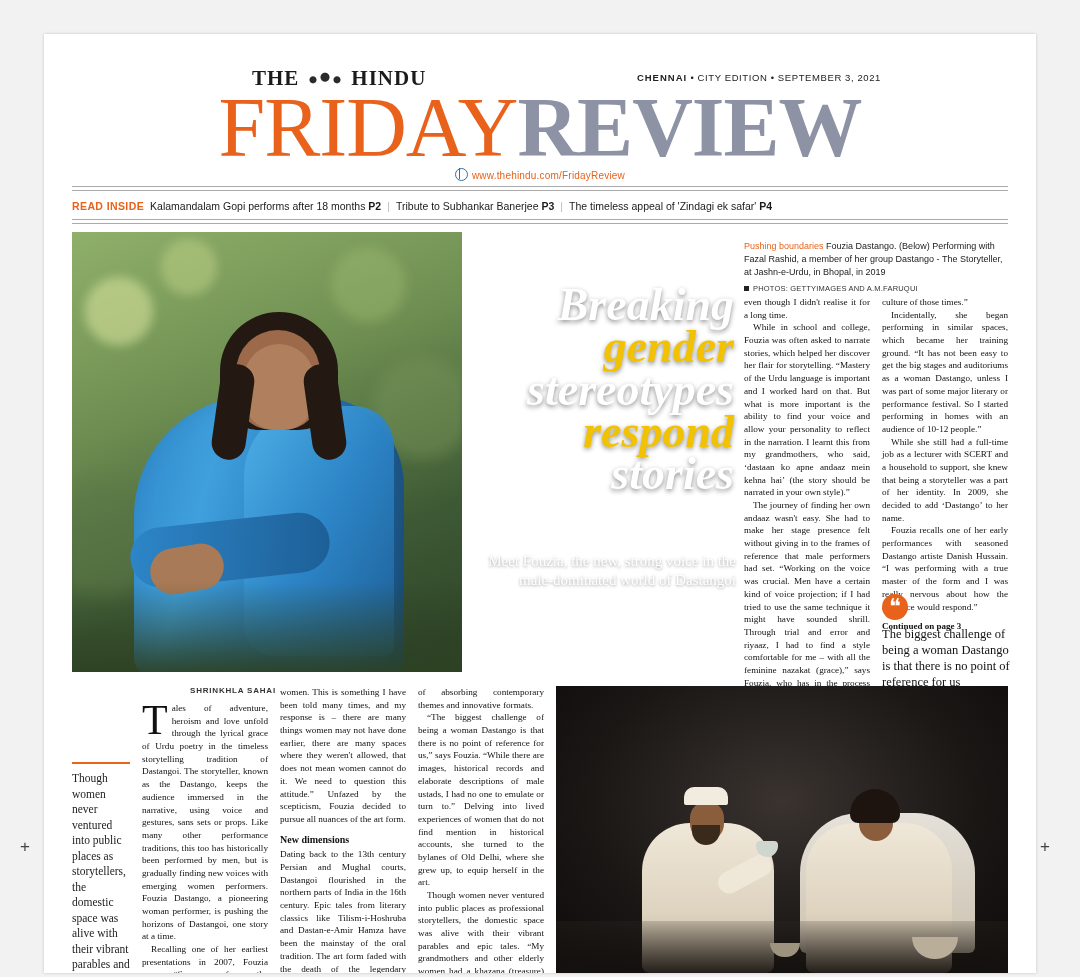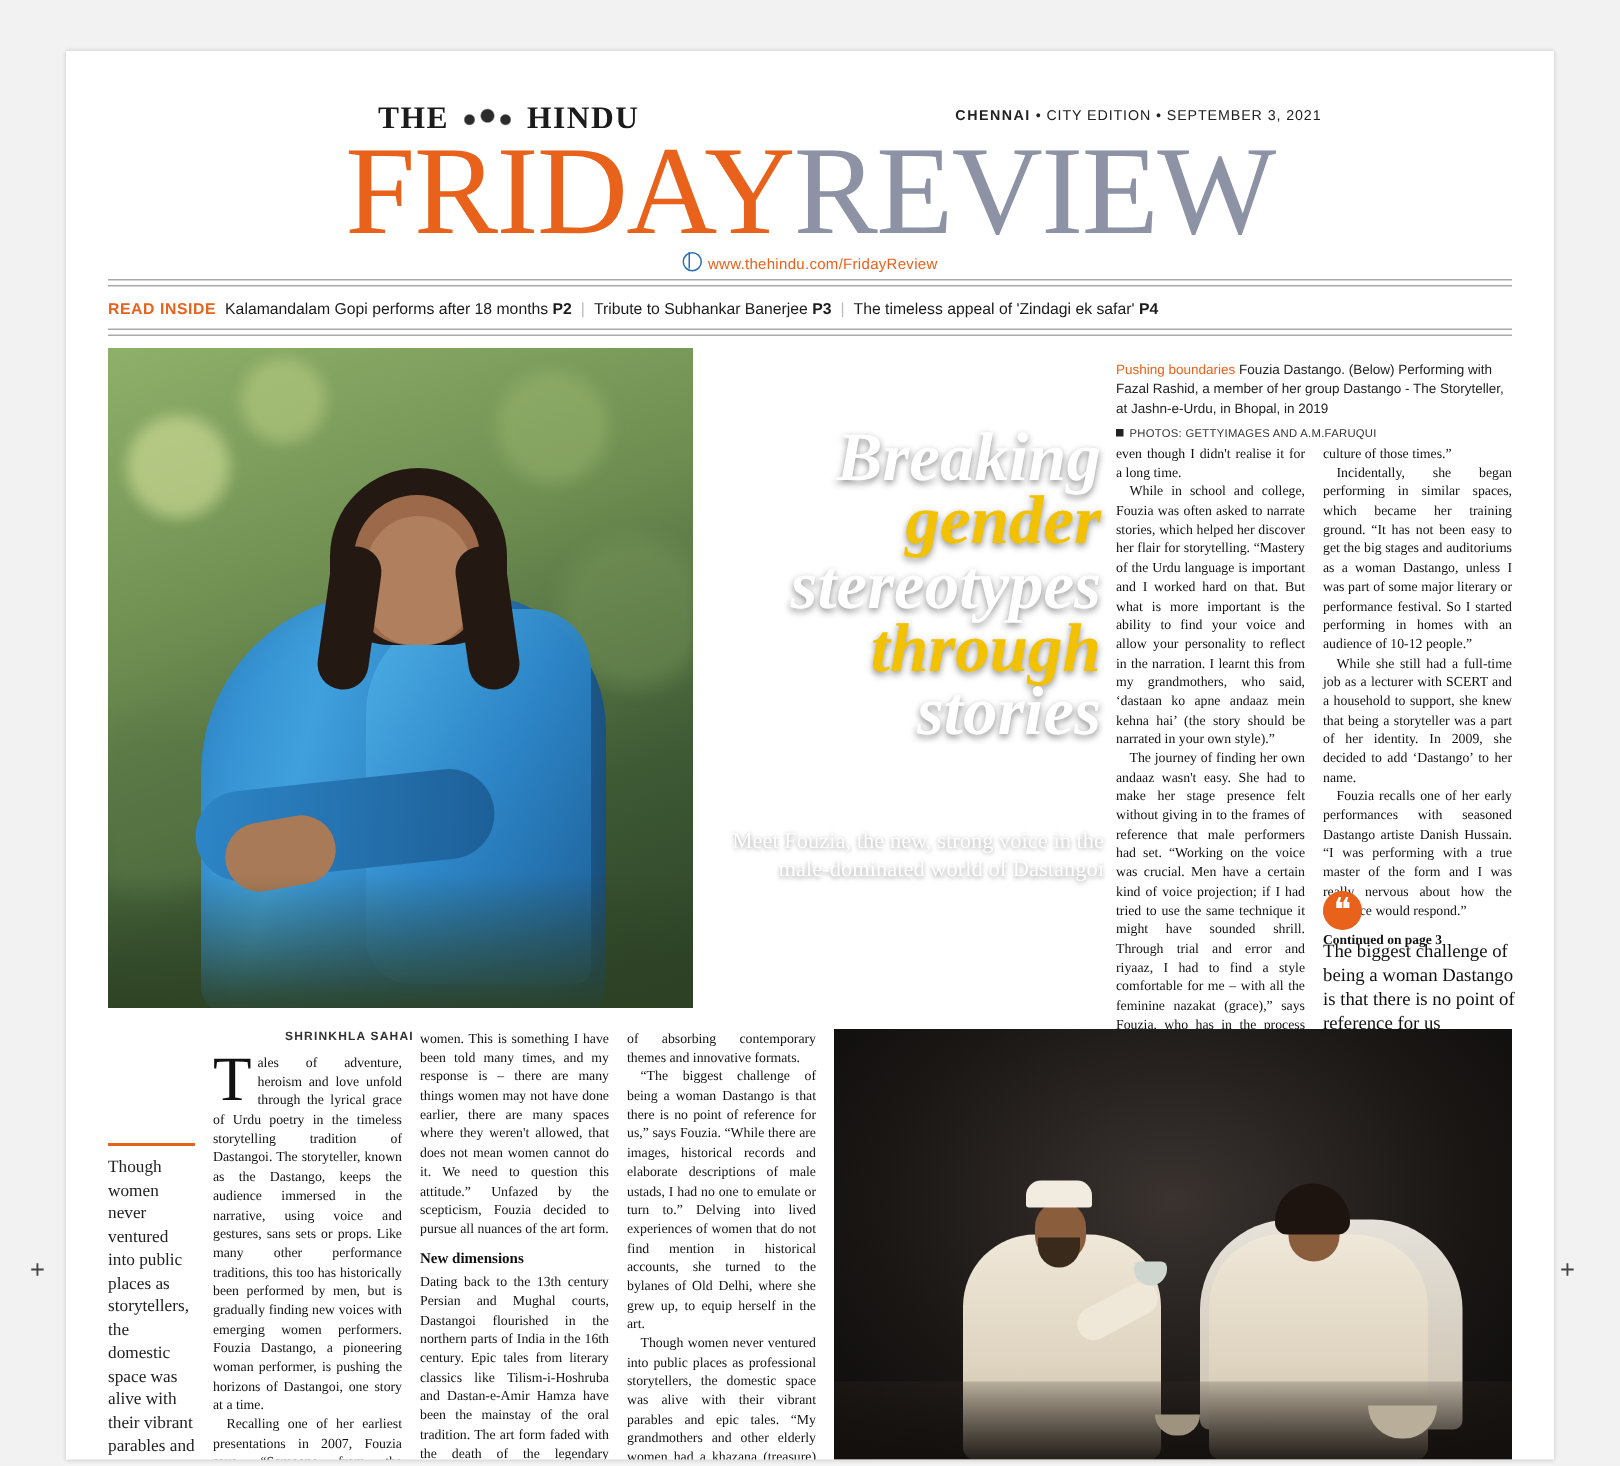--- a/index.html
+++ b/index.html
@@ -70,21 +70,21 @@
     position: absolute;
     left: 0; top: 52px; width: 992px;
     text-align: center;
     font-family: "Liberation Serif", serif;
     font-size: 84px;
     line-height: 1;
     letter-spacing: -1px;
     white-space: nowrap;
   }
   .fr-title .friday { color: #e8621c; font-weight: normal; }
-  .fr-title .review { color: #8d93a5; font-weight: normal; }
+  .fr-title .review { color: #8d93a5; font-weight: bold; }
   .website {
     position: absolute;
     left: 0; top: 132px; width: 992px;
     text-align: center;
     font-family: "Liberation Sans", sans-serif;
     font-size: 10px;
     color: #e8621c;
     letter-spacing: 0.2px;
   }
   .website .globe {
@@ -507,21 +507,21 @@
       <div class="arm"></div>
       <div class="hands"></div>
     </div>
     <div class="grass"></div>
   </div>
 
   <div class="headline">
     <span class="l l1">Breaking</span>
     <span class="l l2">gender</span>
     <span class="l l3">stereotypes</span>
-    <span class="l l4">through</span>
+    <span class="l l4">respond</span>
     <span class="l l5">stories</span>
   </div>
   <div class="standfirst">Meet Fouzia, the new, strong voice in the male-dominated world of Dastangoi</div>
 
   <div class="capbox">
     <span class="lead">Pushing boundaries</span>
     <span>Fouzia Dastango. (Below) Performing with Fazal Rashid, a member of her group Dastango - The Storyteller, at Jashn-e-Urdu, in Bhopal, in 2019</span>
     <div class="credit">
       <span class="sq"></span><span>PHOTOS: GETTYIMAGES AND A.M.FARUQUI</span>
     </div>

